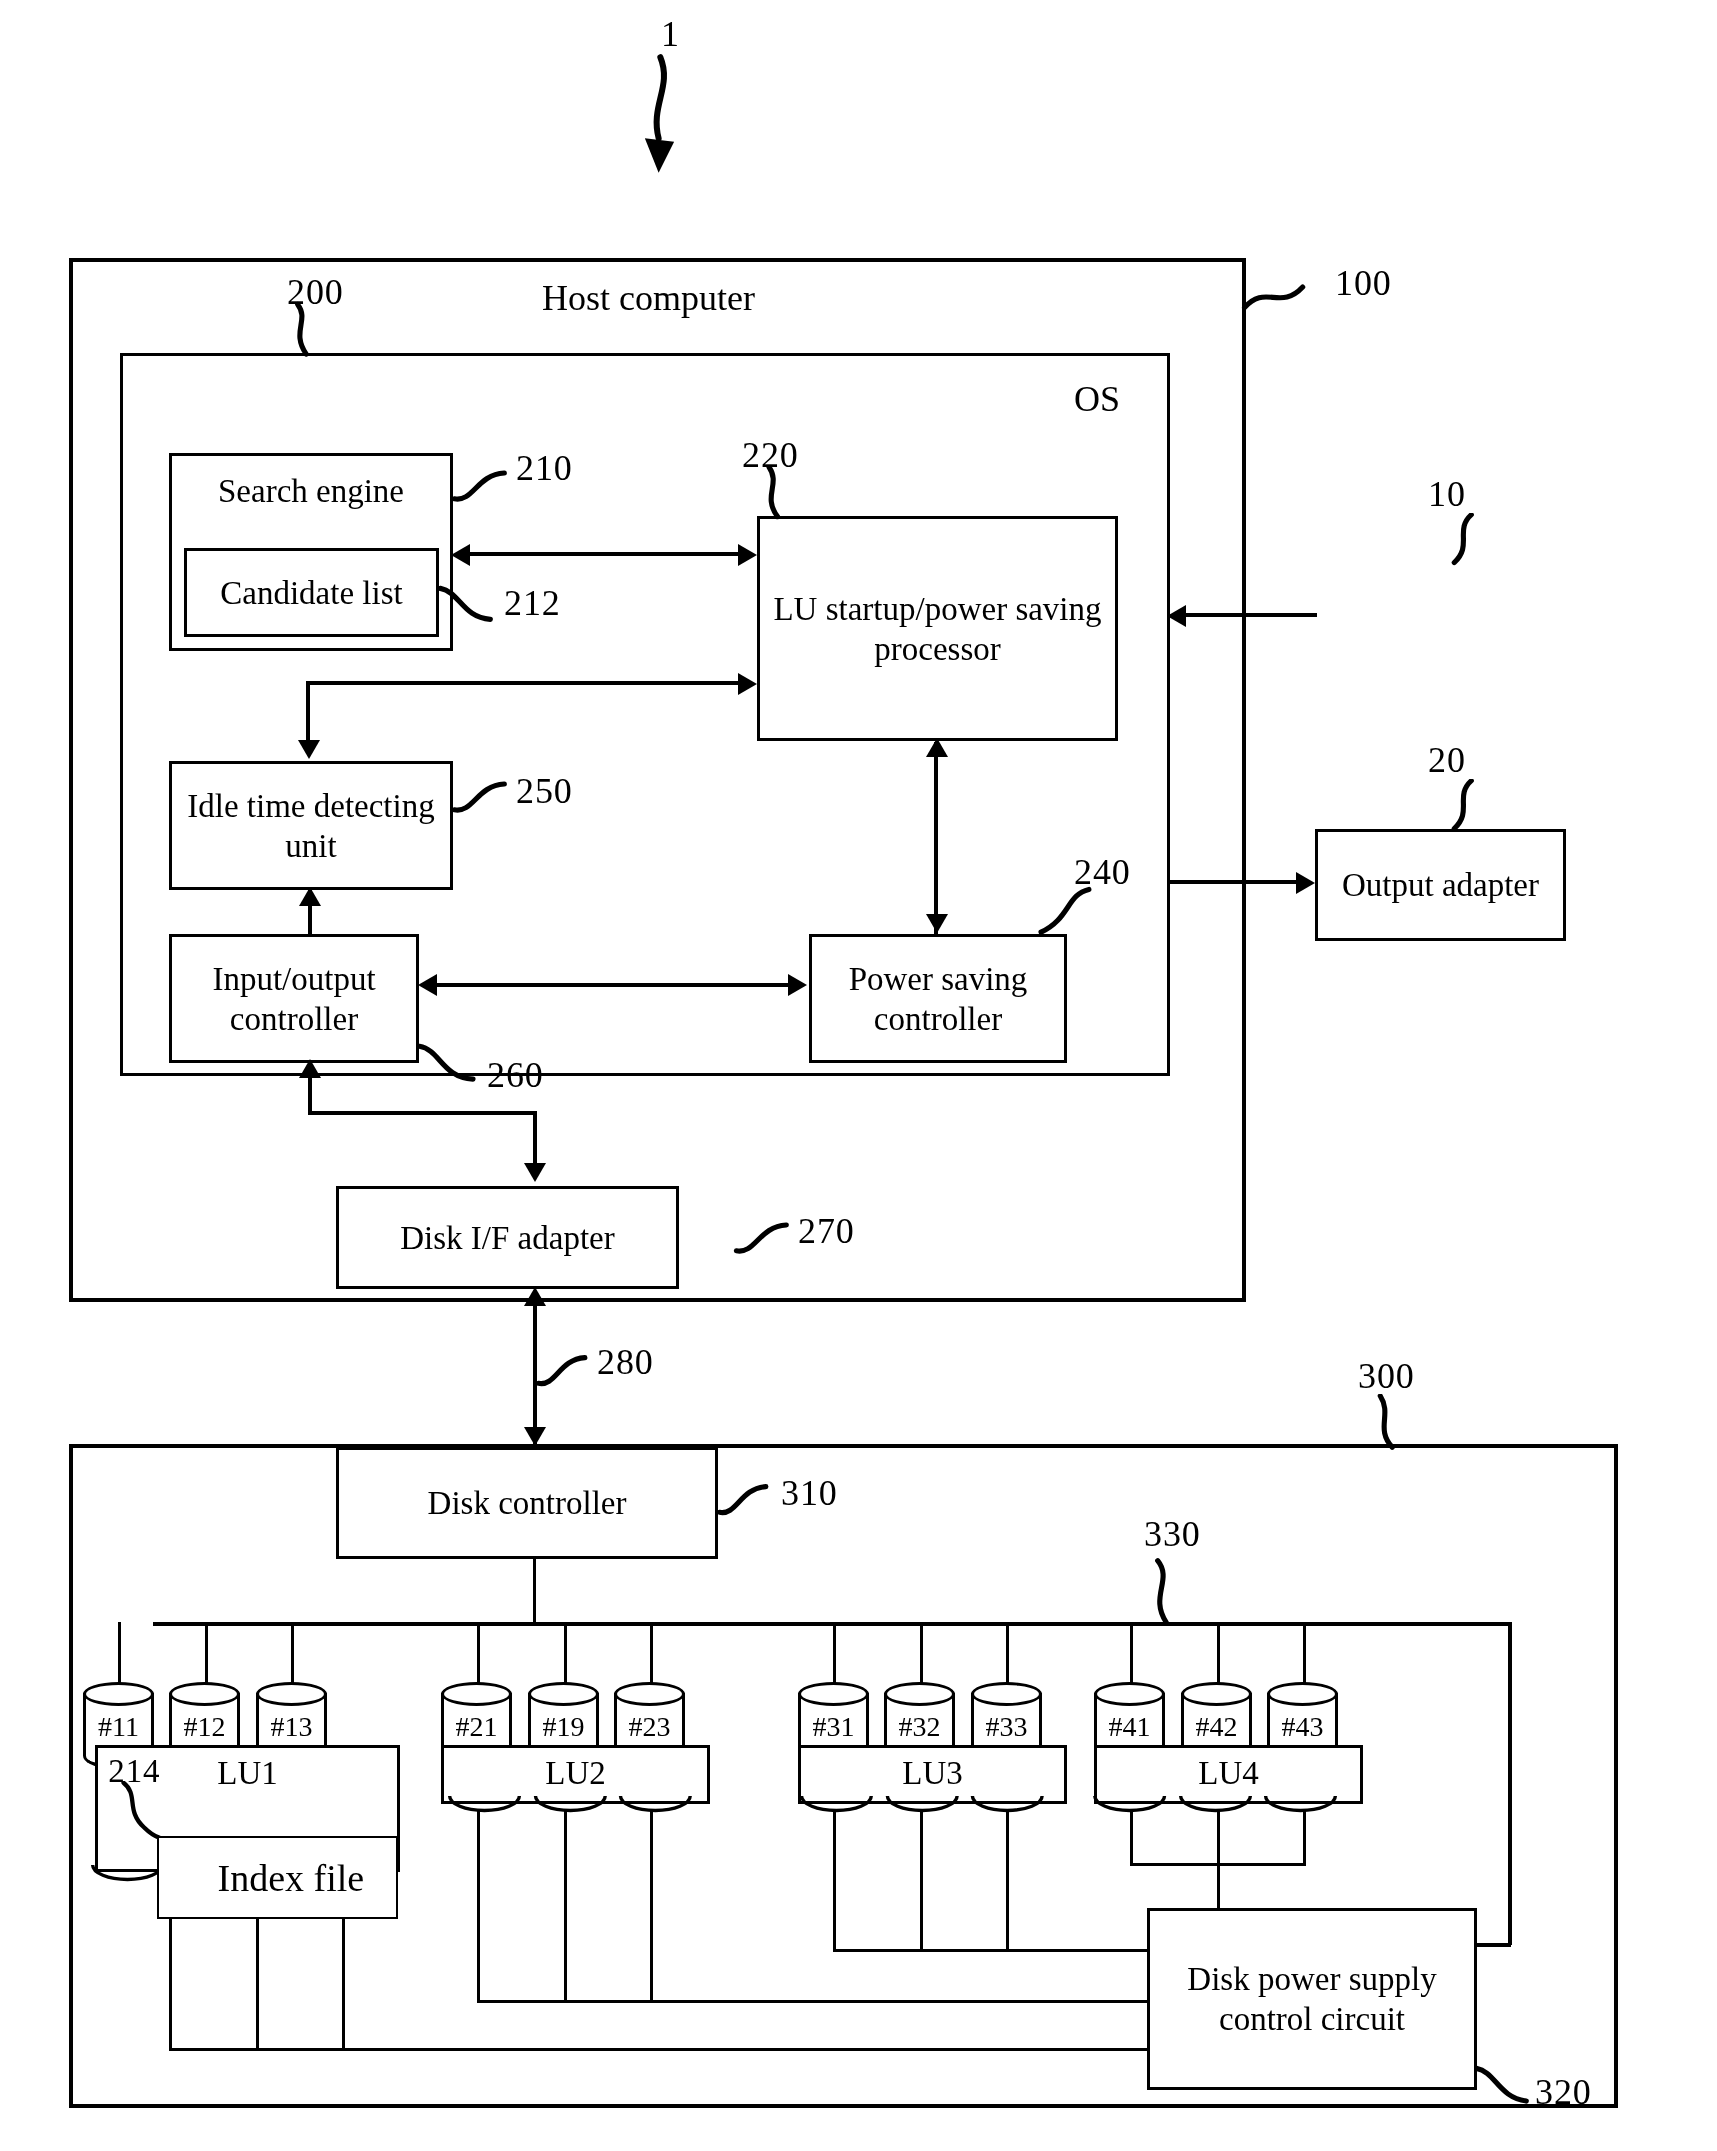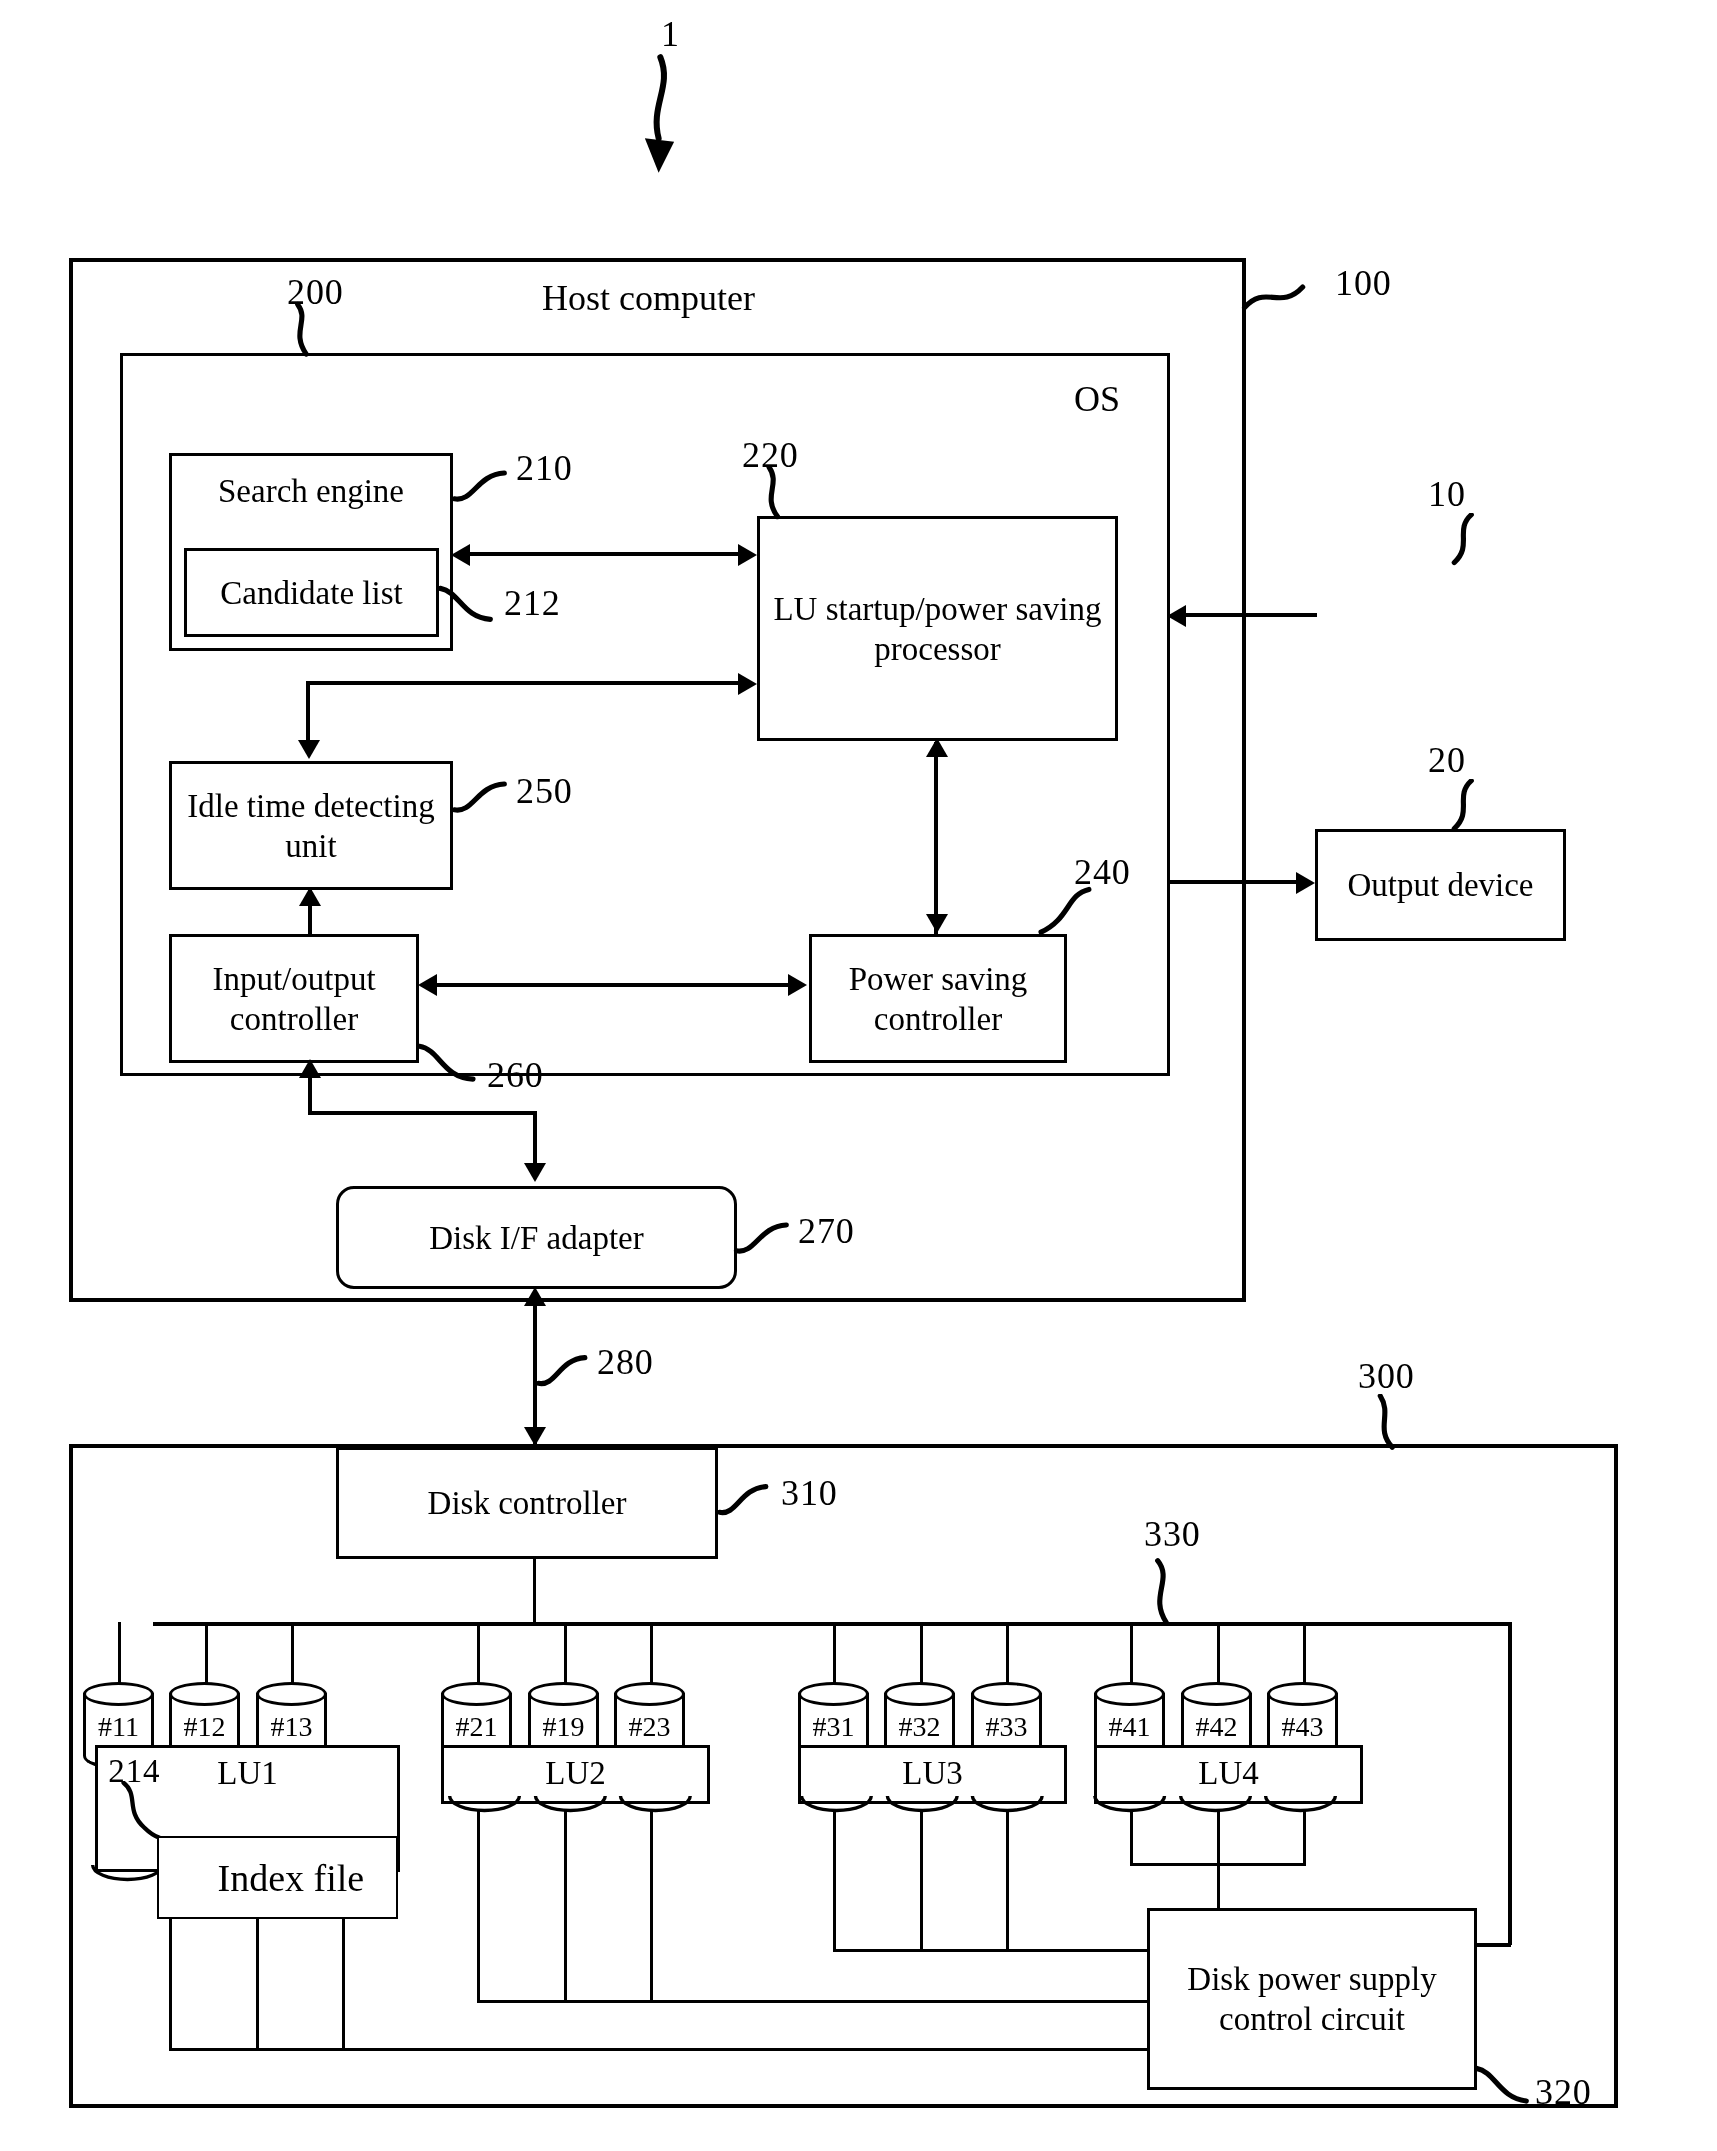--- a/index.html
+++ b/index.html
@@ -141,37 +141,37 @@
 
   <svg class="wiggle" style="left:1420px;top:513px;" width="77" height="53" viewBox="0 0 90 62">
     <path d="M60,2 C40,20 62,38 40,58" stroke="#000" stroke-width="6" fill="none" stroke-linecap="round"></path>
   </svg>
   <div class="refnum" style="left:1428px;top:476px;">10</div>
 
   <div class="hline" style="left:1186px;top:613px;width:131px;"></div>
   <div class="ah ah-l" style="left:1167px;top:605px;"></div>
 
   <div class="box" style="left:1315px;top:829px;width:251px;height:112px;">
-    <div class="boxtext">Output device</div>
+    <div class="boxtext">Output adapter</div>
   </div>
   <svg class="wiggle" style="left:1420px;top:779px;" width="77" height="53" viewBox="0 0 90 62">
     <path d="M60,2 C40,20 62,38 40,58" stroke="#000" stroke-width="6" fill="none" stroke-linecap="round"></path>
   </svg>
   <div class="refnum" style="left:1428px;top:742px;">20</div>
 
   <div class="hline" style="left:1170px;top:880px;width:127px;"></div>
   <div class="ah ah-r" style="left:1296px;top:872px;"></div>
 
   <div class="vline" style="left:308px;top:1063px;height:50px;"></div>
   <div class="ah ah-u" style="left:299px;top:1059px;"></div>
   <div class="hline" style="left:308px;top:1111px;width:229px;"></div>
   <div class="vline" style="left:533px;top:1111px;height:59px;"></div>
   <div class="ah ah-d" style="left:524px;top:1163px;"></div>
 
-  <div class="box" style="left:336px;top:1186px;width:401px;height:103px;border-radius:18px;">
+  <div class="box" style="left:336px;top:1186px;width:343px;height:103px;">
     <div class="boxtext">Disk I/F adapter</div>
   </div>
   <svg class="wiggle" style="left:733px;top:1211px;" width="86" height="52" viewBox="0 0 100 60">
     <path d="M4,46 C26,50 30,18 62,16" stroke="#000" stroke-width="6" fill="none" stroke-linecap="round"></path>
   </svg>
   <div class="refnum" style="left:798px;top:1213px;">270</div>
 
   <div class="vline" style="left:533px;top:1291px;height:155px;"></div>
   <div class="ah ah-u" style="left:524px;top:1287px;"></div>
   <div class="ah ah-d" style="left:524px;top:1427px;"></div>

